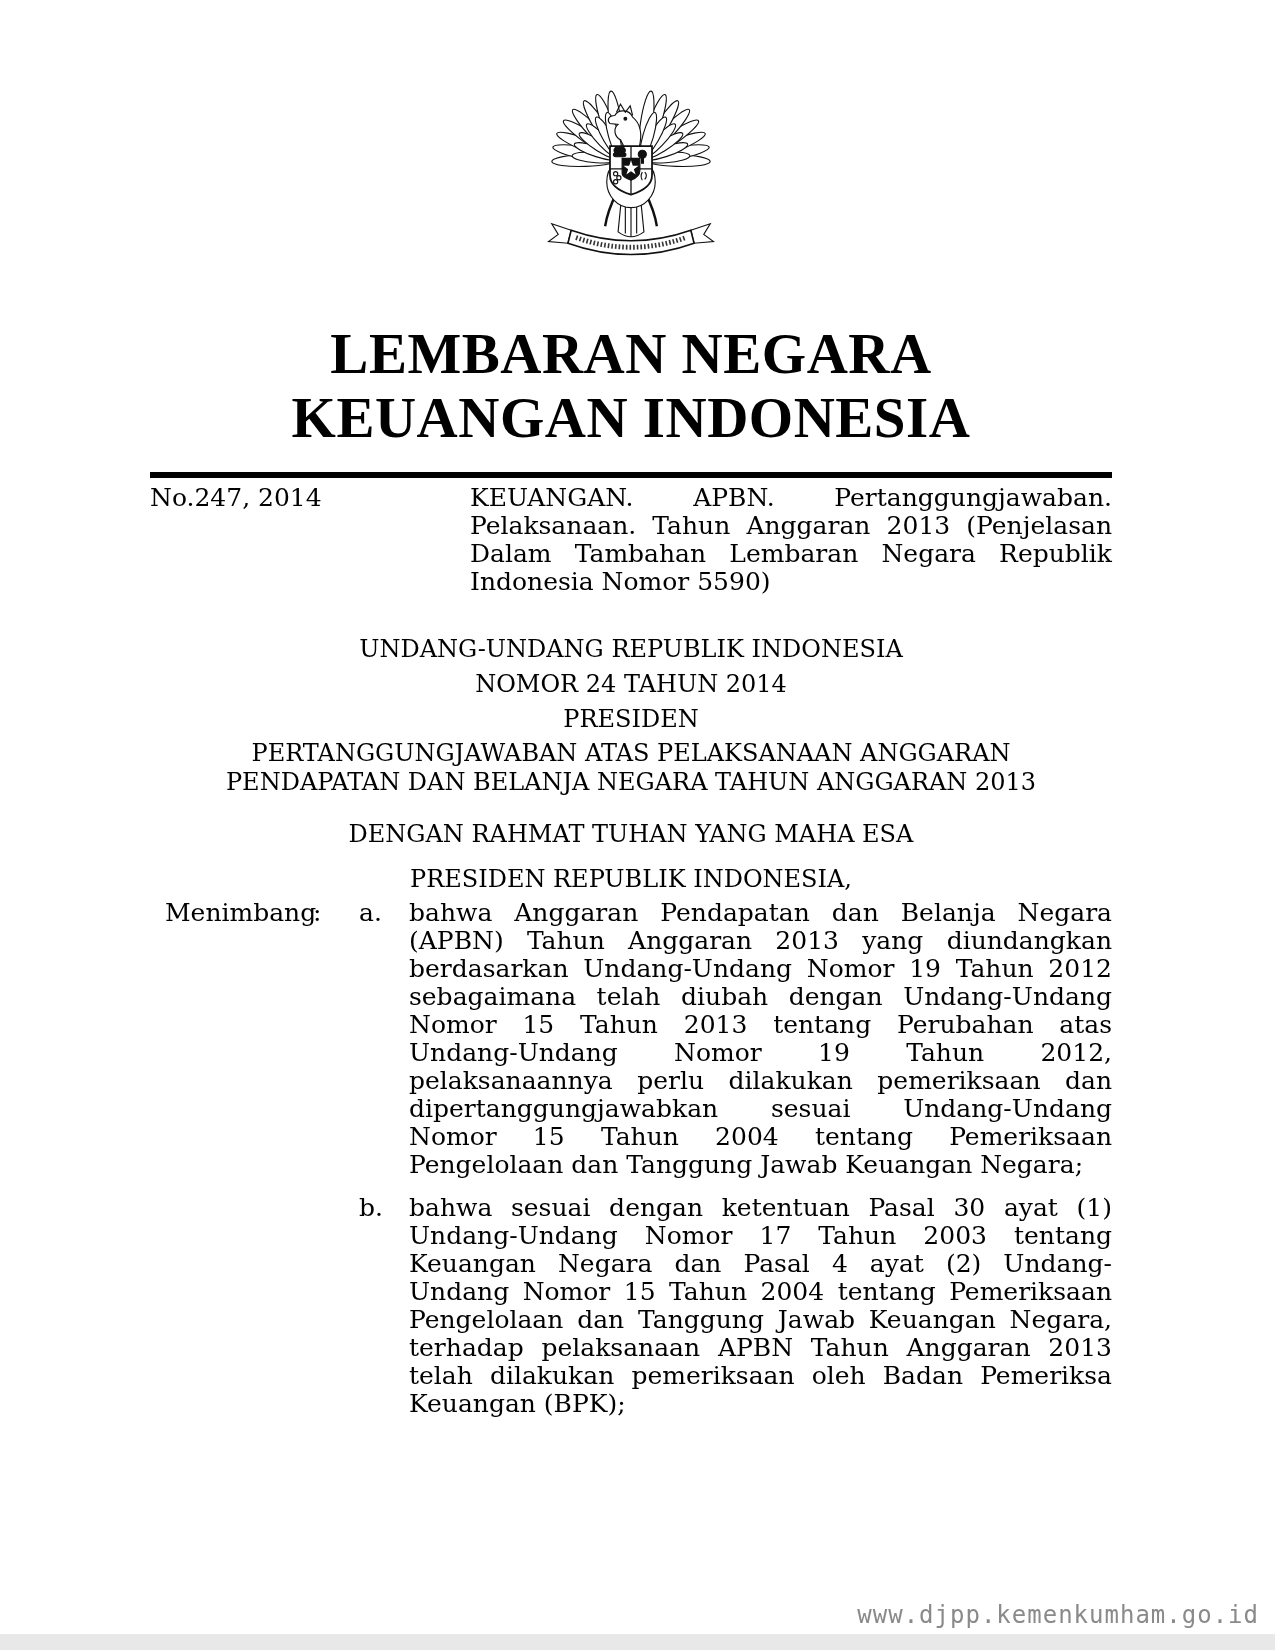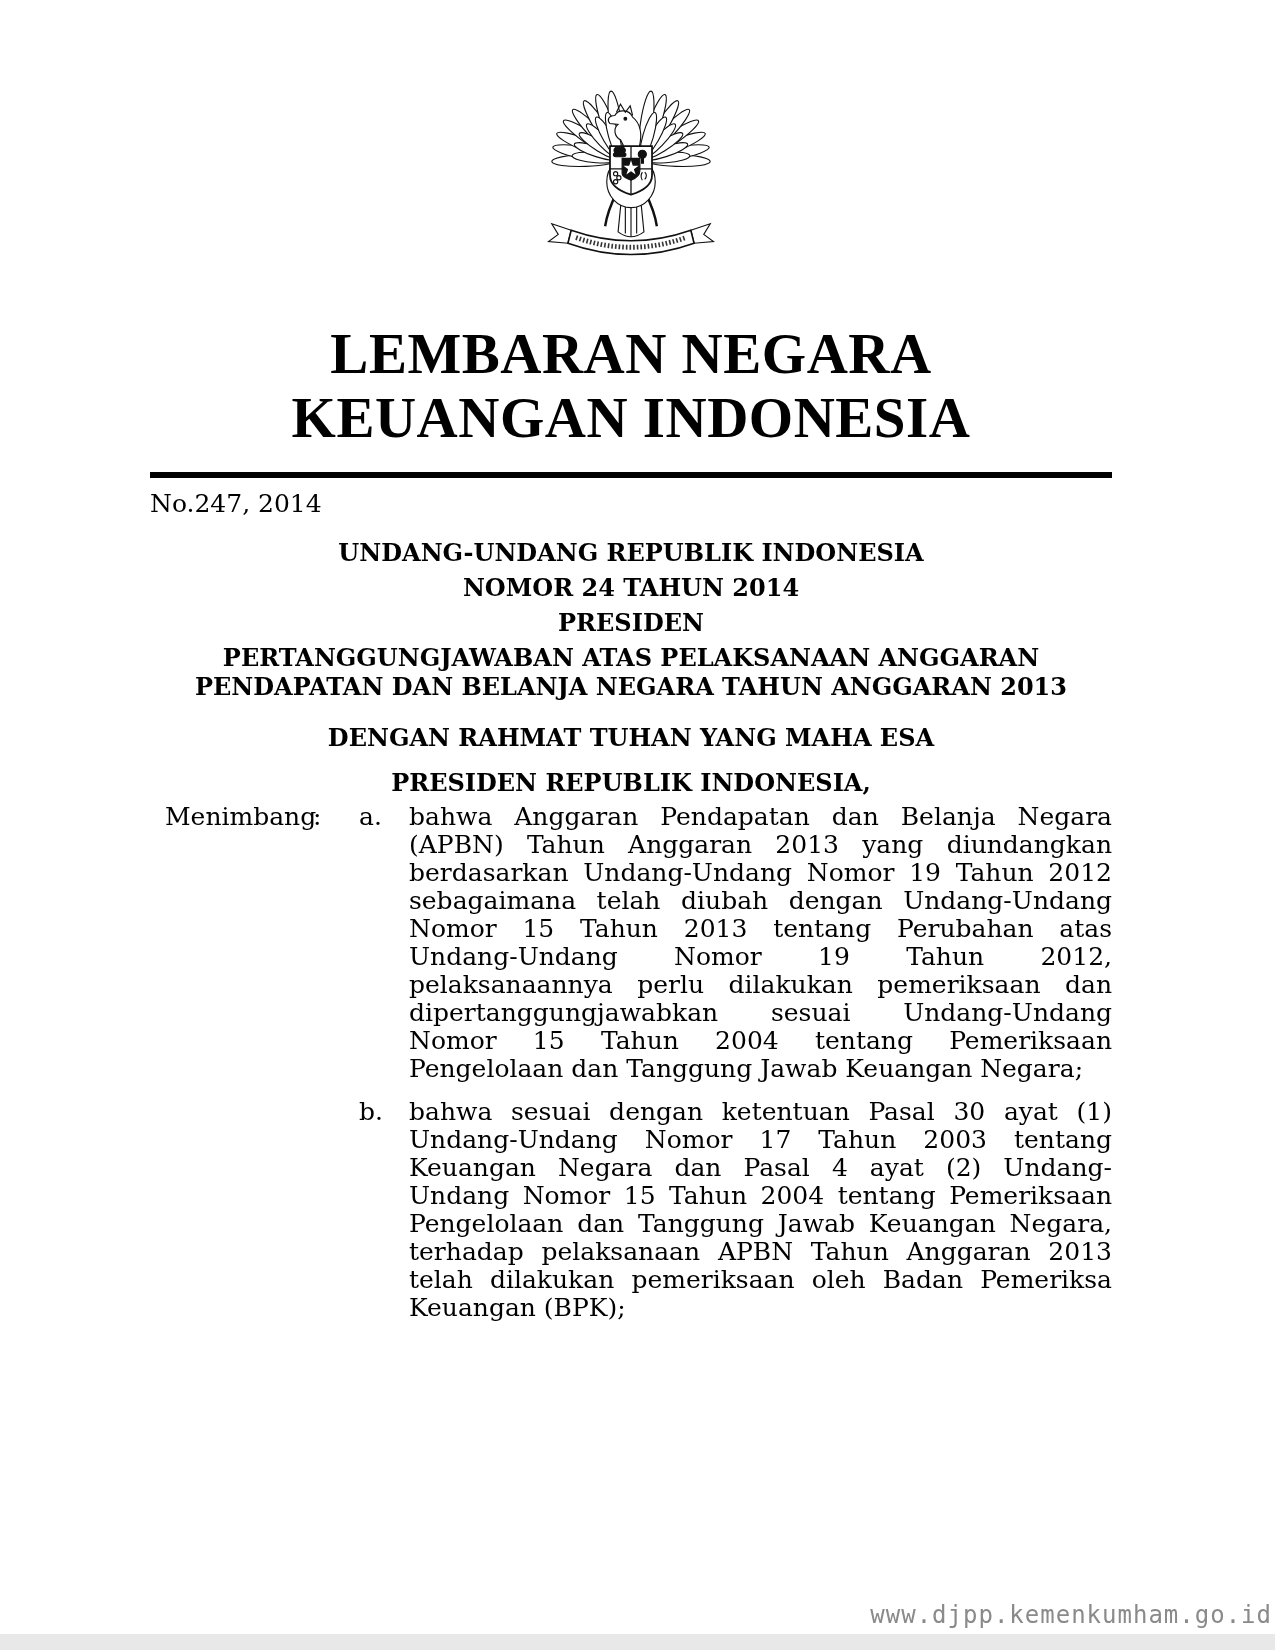--- a/index.html
+++ b/index.html
@@ -25,29 +25,29 @@
     font-size: 57px;
     line-height: 64px;
     letter-spacing: 0.5px;
   }
   .rule { margin-top: 22px; height: 6px; background: #000; }
 
   
   .gz {
     display: grid;
     grid-template-columns: 320px 1fr;
-    margin-top: 12px;
+    margin-top: 6px;
     font-size: 25px;
     line-height: 28px;
   }
   .gz-number { text-align: left; }
   .gz-subject { text-align: justify; text-justify: inter-word; }
 
   
-  .law-heading { margin-top: 20px; text-align: center; font-size: 24px; font-weight: bold; }
+  .law-heading { margin-top: 38px; text-align: center; font-size: 24px; }
   .law-heading .hline { margin: 0 0 5px 0; line-height: 30px; }
   .law-heading .hline-wrap { max-width: 900px; margin-left: auto; margin-right: auto; line-height: 29px; }
   .law-heading .invocation { margin-top: 22px; }
   .law-heading .authority { margin-top: 15px; }
 
   
   .cons {
     display: flex;
     padding-left: 15px;
     font-size: 25px;
@@ -57,21 +57,21 @@
   .cons-colon { width: 46px; flex: none; }
   .cons-items { flex: 1; min-width: 0; }
   .cons-item { display: flex; }
   .cons-item + .cons-item { margin-top: 15px; }
   .cons-marker { width: 50px; flex: none; }
   .cons-text { flex: 1; margin: 0; text-align: justify; text-justify: inter-word; }
 
   
   .footer-url {
     position: absolute;
-    right: 3px;
+    right: 16px;
     bottom: 5px;
     font-family: "DejaVu Sans Mono", monospace;
     font-size: 24px;
     letter-spacing: 1px;
     color: #8a8a8a;
   }
 
   .emblem-svg { display: inline-block; }
 </style>
 </head>
@@ -139,20 +139,21 @@
 
     <div class="mast-title">
       <div>LEMBARAN NEGARA</div>
       <div>KEUANGAN INDONESIA</div>
     </div>
 
     <div class="rule"></div>
 
     <div class="gz">
       <div class="gz-number">No.247, 2014</div>
+      <div class="gz-subject">KEUANGAN. APBN. Pertanggungjawaban. Pelaksanaan. Tahun Anggaran 2013 (Penjelasan Dalam Tambahan Lembaran Negara Republik Indonesia Nomor 5590)</div>
     </div>
 
     <div class="law-heading">
       <p class="hline">UNDANG-UNDANG REPUBLIK INDONESIA</p>
       <p class="hline">NOMOR 24 TAHUN 2014</p>
       <p class="hline">PRESIDEN</p>
       <p class="hline hline-wrap">PERTANGGUNGJAWABAN ATAS PELAKSANAAN ANGGARAN PENDAPATAN DAN BELANJA NEGARA TAHUN ANGGARAN 2013</p>
       <p class="hline invocation">DENGAN RAHMAT TUHAN YANG MAHA ESA</p>
       <p class="hline authority">PRESIDEN REPUBLIK INDONESIA,</p>
     </div>

